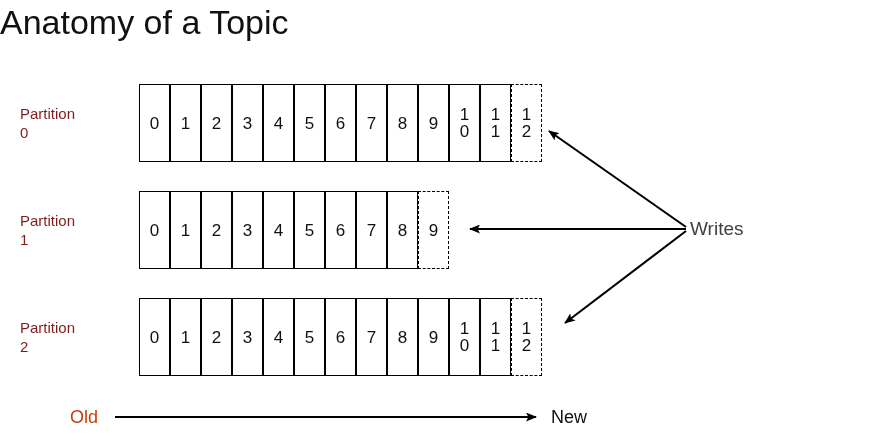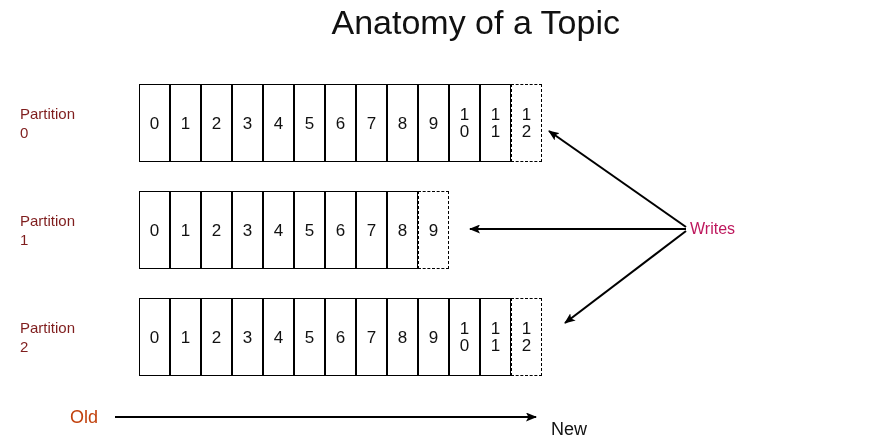--- a/index.html
+++ b/index.html
@@ -14,21 +14,21 @@
     background: #ffffff;
     font-family: "Liberation Sans", sans-serif;
     color: #000000;
     overflow: hidden;
   }
   #title {
     position: absolute;
     left: 0;
     top: 2px;
     width: 620px;
-    text-align: right;
+    text-align: left;
     font-size: 34px;
     line-height: 40px;
     color: #111111;
     white-space: nowrap;
   }
   .partition-row {
     position: absolute;
     left: 0;
     height: 78px;
   }
@@ -81,41 +81,40 @@
     left: 0;
     top: 0;
     width: 872px;
     height: 445px;
     pointer-events: none;
   }
   #writes-label {
     position: absolute;
     left: 690px;
     top: 218px;
-    font-size: 16px;
+    font-size: 19px;
     line-height: 22px;
-    color: #be185d;
+    color: #404040;
     white-space: nowrap;
   }
   #old-label {
     position: absolute;
     left: 70px;
     top: 406px;
     font-size: 18px;
     line-height: 22px;
     color: #c2410c;
   }
   #new-label {
     position: absolute;
     left: 551px;
     top: 406px;
     font-size: 18px;
     line-height: 22px;
     color: #111111;
-    margin-top: 12px;
   }
 </style>
 </head>
 <body>
 
 <div id="canvas">
 
   <div id="title">Anatomy of a Topic</div>
 
   <div id="rows">

